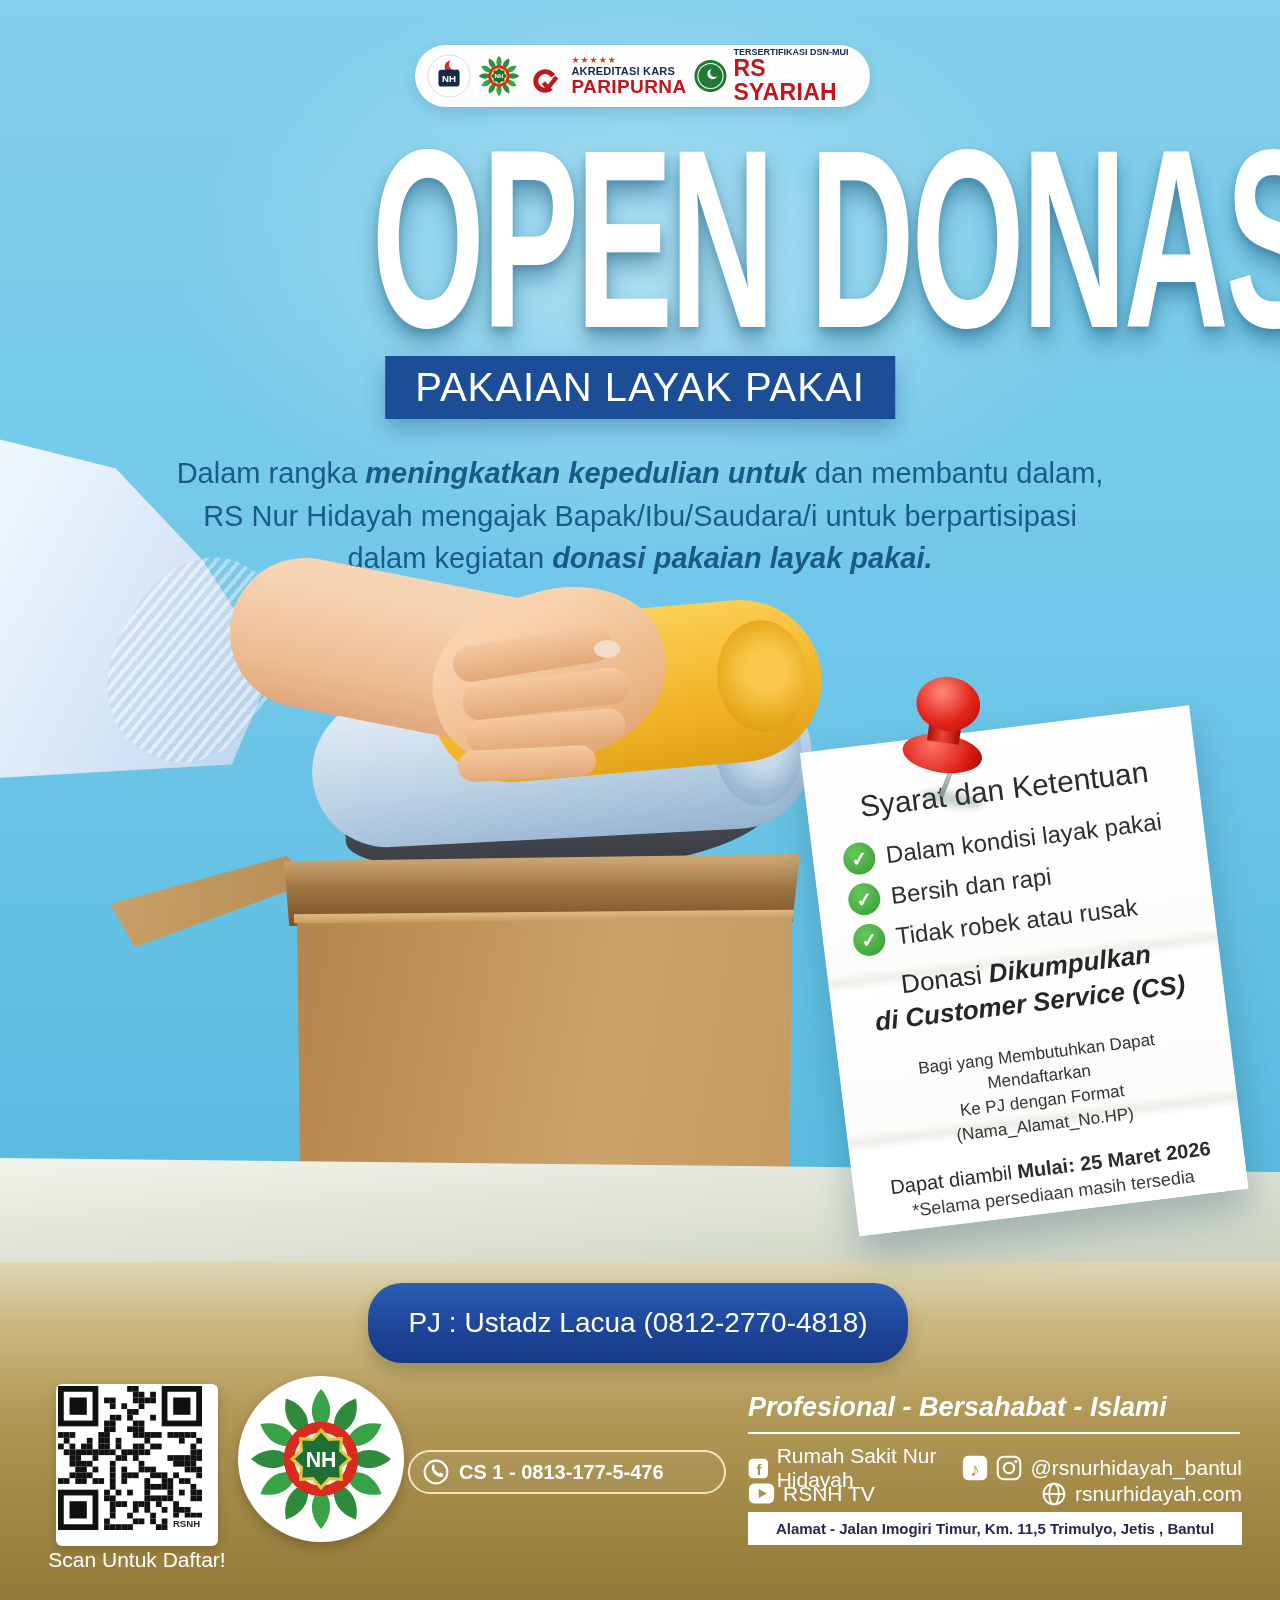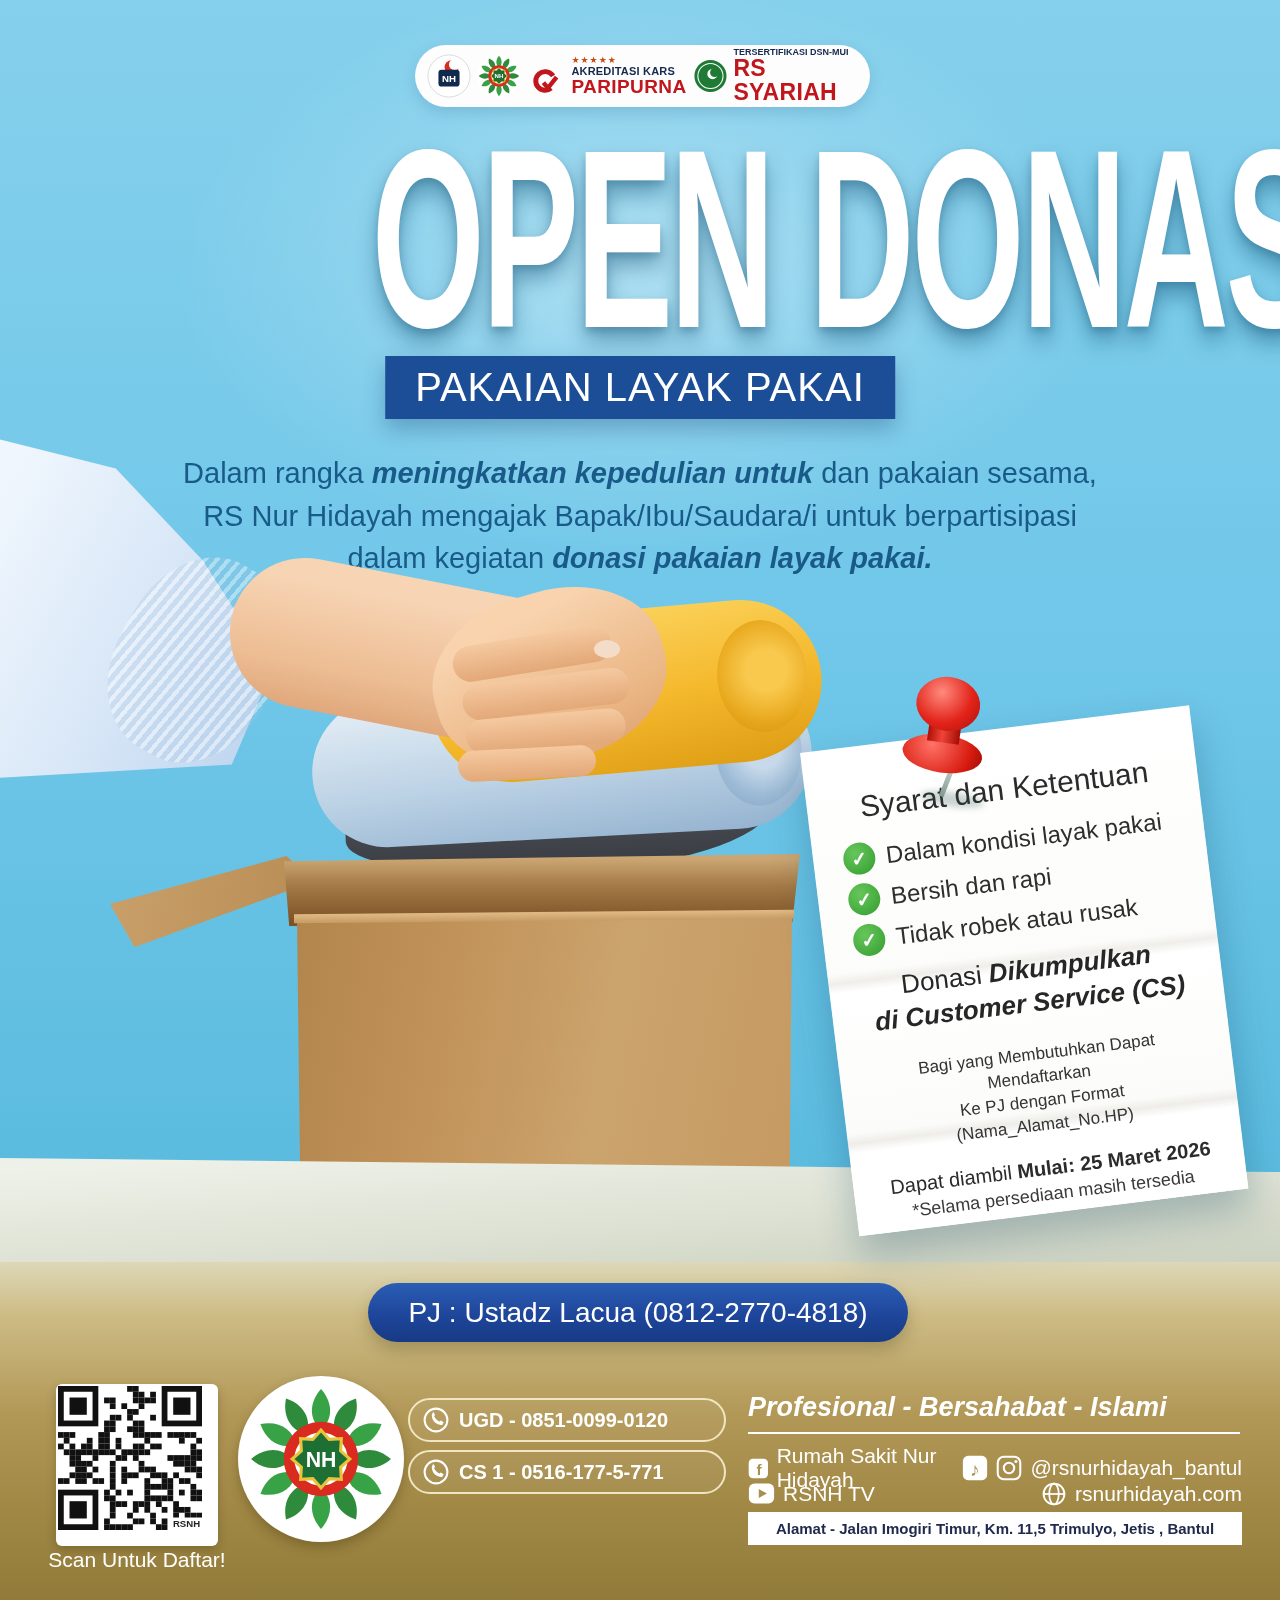--- a/index.html
+++ b/index.html
@@ -94,21 +94,21 @@
   .pin-needle{left:52px;top:86px;width:5px;height:32px;transform:rotate(13deg);
               background:linear-gradient(180deg,#c2d2cb,#84988f);}
   .pin-base{left:6px;top:56px;width:80px;height:38px;border-radius:50%;
             background:radial-gradient(circle at 36% 28%,#ff7367,#d81b10 68%,#9a0c06);}
   .pin-neck{left:29px;top:32px;width:32px;height:32px;
             background:linear-gradient(90deg,#ad0f07,#ef4437 45%,#a30d06);}
   .pin-head{left:13px;top:-2px;width:64px;height:54px;border-radius:50%;
             background:radial-gradient(circle at 38% 30%,#ff8a7d,#e2231a 56%,#ac1109);}
   .pin-shadow{left:30px;top:112px;width:64px;height:14px;border-radius:50%;background:rgba(40,80,70,.25);filter:blur(3px);}
   
-  .pj-pill{left:368px;top:1283px;width:540px;height:59px;z-index:6;border-radius:34px;
+  .pj-pill{left:368px;top:1283px;width:540px;height:80px;z-index:6;border-radius:34px;
            background:linear-gradient(180deg,#2b5db5 0%,#1d4498 60%,#173a85 100%);
            box-shadow:0 8px 16px rgba(60,50,10,.25);display:flex;align-items:center;justify-content:center;
            color:#fff;font-size:28px;}
   
   .qr-tile{left:56px;top:1384px;width:162px;height:162px;z-index:6;background:#fff;border-radius:6px;
            padding:2px;box-sizing:border-box;box-shadow:0 4px 10px rgba(50,40,0,.25);}
   .qr-caption{left:36px;top:1548px;width:202px;z-index:6;text-align:center;color:#fff;font-size:21px;}
   .nh-circle{left:238px;top:1376px;width:166px;height:166px;z-index:6;border-radius:50%;background:#fff;
              box-shadow:0 5px 12px rgba(50,40,0,.3);display:flex;align-items:center;justify-content:center;}
   .phone-pill{left:408px;width:318px;height:44px;z-index:6;border:2.5px solid #f0e6c2;border-radius:24px;
@@ -183,21 +183,21 @@
       <span class="syr-l2">RS SYARIAH</span>
     </div>
   </div>
 
   <div class="abs title-wrap">
     <span class="title-text">OPEN DONASI</span>
   </div>
   <div class="abs subtitle-box">PAKAIAN LAYAK PAKAI</div>
 
   <div class="abs intro">
-    <div><span>Dalam rangka </span><b>meningkatkan kepedulian untuk</b><span> dan pakaian sesama,</span></div>
+    <div><span>Dalam rangka </span><b>meningkatkan kepedulian untuk</b><span> dan membantu dalam,</span></div>
     <div><span>RS Nur Hidayah mengajak Bapak/Ibu/Saudara/i untuk berpartisipasi</span></div>
     <div><span>dalam kegiatan </span><b>donasi pakaian layak pakai.</b></div>
   </div>
 
   <div class="abs cloth-dark"></div>
   <div class="abs roll-denim"></div>
   <div class="abs roll-yellow"></div>
   <div class="abs sleeve"></div>
   <div class="abs cuff"></div>
   <div class="abs forearm"></div>
@@ -486,33 +486,26 @@
         <path d="M50 4 C58 13 58 24 50 31 C42 24 42 13 50 4 Z" fill="#2e8b3c" transform="rotate(270 50 50)"></path>
         <path d="M50 4 C58 13 58 24 50 31 C42 24 42 13 50 4 Z" fill="#37a246" transform="rotate(300 50 50)"></path>
         <path d="M50 4 C58 13 58 24 50 31 C42 24 42 13 50 4 Z" fill="#2e8b3c" transform="rotate(330 50 50)"></path>
         <circle cx="50" cy="50" r="22" fill="#fff"></circle>
         <circle cx="50" cy="50" r="21" fill="none" stroke="#d92b1f" stroke-width="7"></circle>
         <polygon points="50.0,31.0 55.4,37.1 63.4,36.6 62.9,44.6 69.0,50.0 62.9,55.4 63.4,63.4 55.4,62.9 50.0,69.0 44.6,62.9 36.6,63.4 37.1,55.4 31.0,50.0 37.1,44.6 36.6,36.6 44.6,37.1 " fill="#1d6f33" stroke="#e7c53b" stroke-width="2"></polygon>
         <text x="50" y="55.5" font-size="14" font-weight="bold" text-anchor="middle" fill="#fff">NH</text>
       </svg>
   </div>
 
-  <div class="abs phone-pill p1">
-    <svg width="28" height="28" viewBox="0 0 30 30">
-      <circle cx="15" cy="15" r="12.2" fill="none" stroke="#fff" stroke-width="2.2"></circle>
-      <path d="M10.5 9.5c0 6.5 4.5 11 11 11l1.8-3-3.2-2-1.6 1c-2.4-1-4.5-3.1-5.5-5.5l1-1.6-2-3.2z" fill="#fff"></path>
-    </svg>
-    <span>UGD - 0851-0099-0120</span>
-  </div>
   <div class="abs phone-pill p2">
     <svg width="28" height="28" viewBox="0 0 30 30">
       <circle cx="15" cy="15" r="12.2" fill="none" stroke="#fff" stroke-width="2.2"></circle>
       <path d="M10.5 9.5c0 6.5 4.5 11 11 11l1.8-3-3.2-2-1.6 1c-2.4-1-4.5-3.1-5.5-5.5l1-1.6-2-3.2z" fill="#fff"></path>
     </svg>
-    <span>CS 1 - 0516-177-5-771</span>
+    <span>CS 1 - 0813-177-5-476</span>
   </div>
 
   <div class="abs tagline">Profesional - Bersahabat - Islami</div>
   <div class="abs tagline-rule"></div>
 
   <div class="abs soc-row r1">
     <div class="soc-grp">
       <svg width="27" height="27" viewBox="0 0 30 30">
         <rect x="1" y="1" width="28" height="28" rx="6" fill="#fff"></rect>
         <text x="16" y="24" font-size="22" font-weight="bold" text-anchor="middle" fill="#a8904f">f</text>

